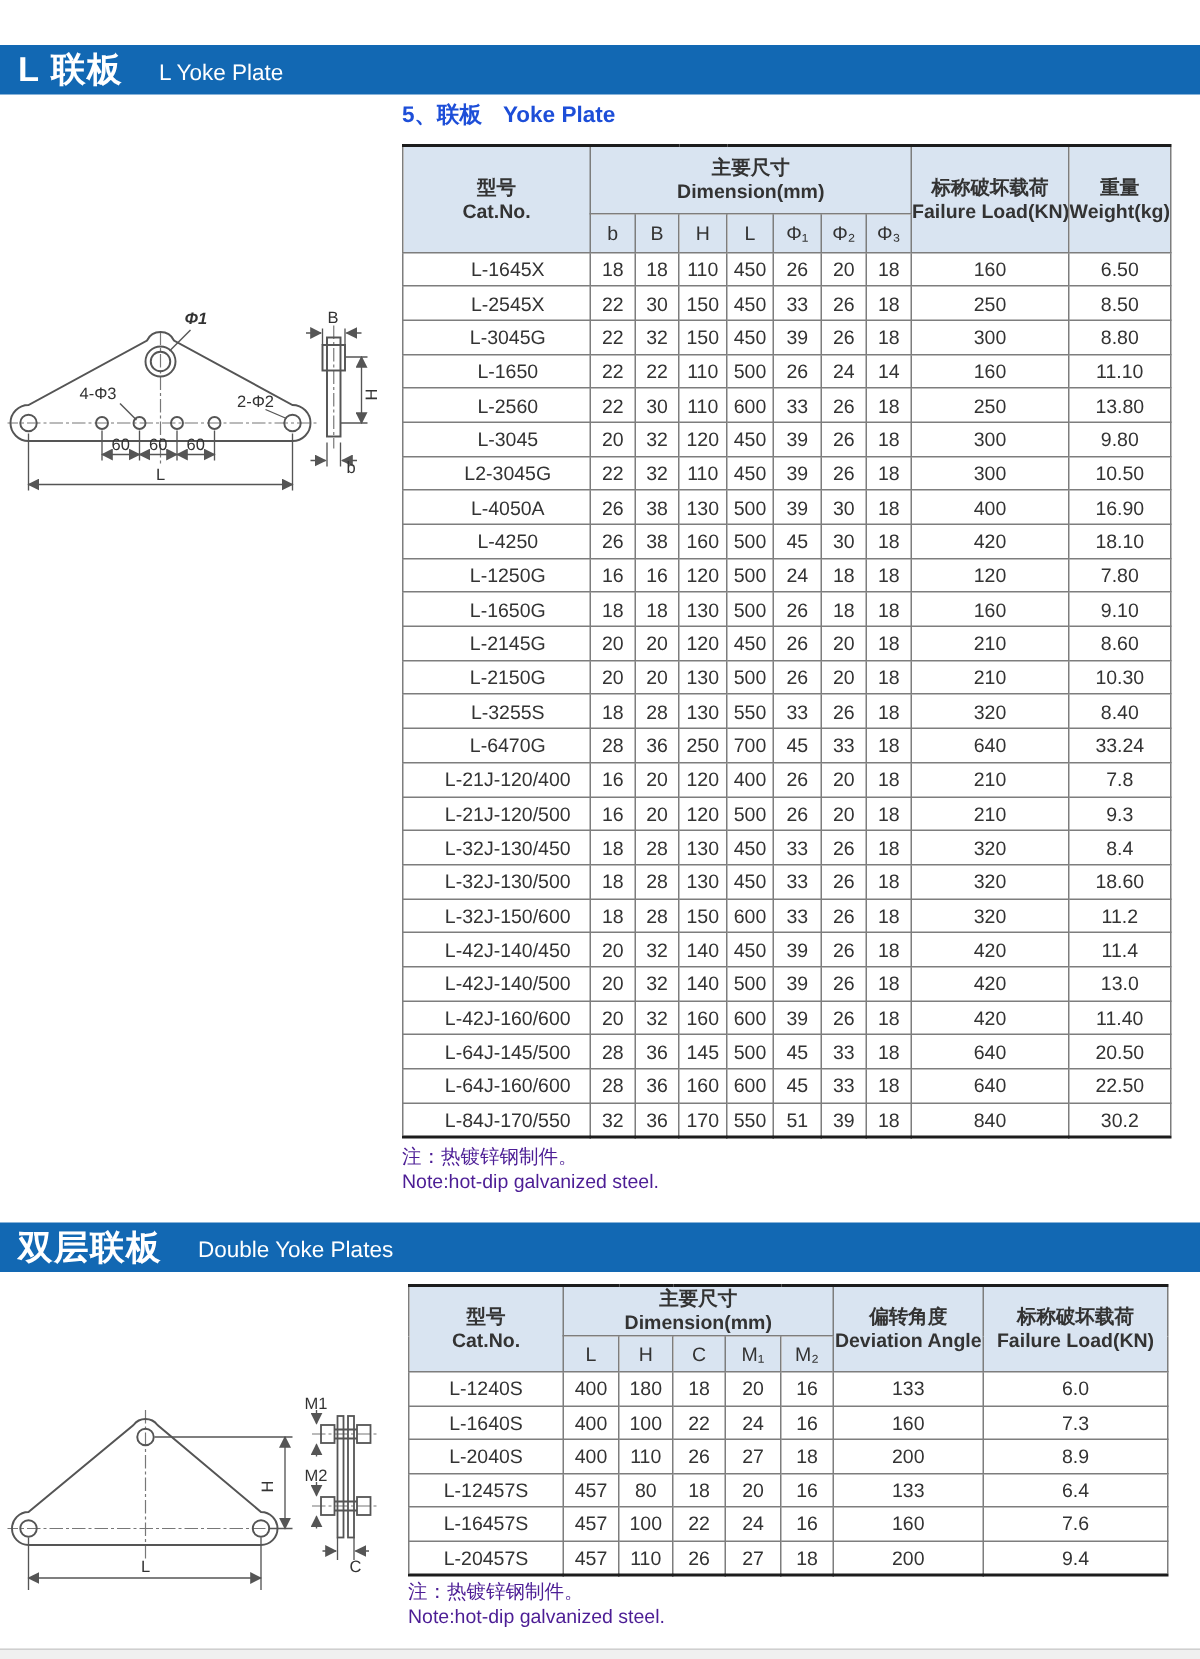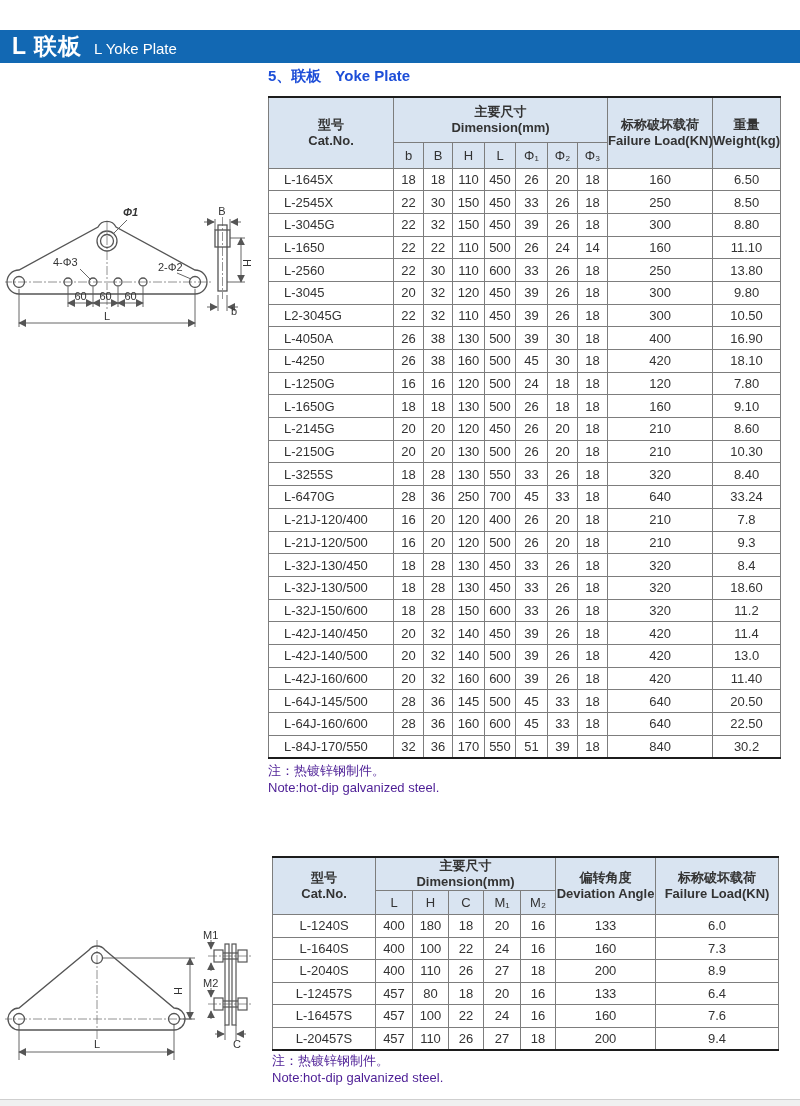--- a/index.html
+++ b/index.html
@@ -5,36 +5,36 @@
   html,body{margin:0;padding:0;background:#fff;}
   .page{
     position:relative;width:800px;height:1106px;background:#ffffff;overflow:hidden;
     font-family:"Liberation Sans","DejaVu Sans",sans-serif;color:#333;
   }
   .banner{
     position:absolute;left:0;width:800px;height:33px;background:#1268b3;
     display:flex;align-items:center;color:#fff;
   }
   .banner-zh{font-size:23px;font-weight:bold;margin-left:12px;letter-spacing:1px;white-space:nowrap;text-align:right;}
-  .banner-en{font-size:15px;margin-left:12px;margin-top:3px;white-space:nowrap;}
+  .banner-en{font-size:15px;margin-left:24px;margin-top:3px;white-space:nowrap;}
   .sec-heading{position:absolute;left:268px;top:67px;font-size:15px;font-weight:bold;color:#1d4ed8;}
   .sec-heading .heading-en{margin-left:14px;}
   table{
     position:absolute;border-collapse:collapse;table-layout:fixed;
     font-size:13px;color:#333;
     border:1px solid #7d7d7d;border-top:2px solid #1c1c1c;border-bottom:2px solid #1c1c1c;
   }
   th,td{border:1px solid #7d7d7d;text-align:center;padding:0;font-weight:normal;overflow:hidden;white-space:nowrap;}
   thead th{background:#d9e4f1;}
   .th-line{line-height:16px;font-weight:bold;}
   #table1{left:268px;top:96px;width:512px;}
   #table1 thead tr:first-child{height:45px;}
   #table1 thead tr:nth-child(2){height:26px;}
   #table1 tbody tr{height:22.7px;}
-  #table1 tbody td:first-child{text-align:left;padding-left:15px;}
+  #table1 tbody td:first-child{text-align:center;padding-left:15px;}
   #table2{left:272px;top:856px;width:506px;}
   #table2 thead tr:first-child{height:32px;}
   #table2 thead tr:nth-child(2){height:24px;}
   #table2 tbody tr{height:22.5px;padding-left:44px;}
   .note{position:absolute;font-size:13px;color:#4c1d95;line-height:17px;}
   svg{position:absolute;}
   svg text{font-size:11px;fill:#333;font-family:"Liberation Sans","DejaVu Sans",sans-serif;}
   .bottom-strip{position:absolute;left:0;top:1099px;width:800px;height:7px;background:#f0f0f0;border-top:1px solid #cfcfcf;}
 </style>
 </head>
@@ -471,20 +471,24 @@
           <td>30.2</td>
         </tr>
       </tbody>
   </table>
 
   <div class="note" style="left:268px;top:762px;">
     <div>注：热镀锌钢制件。</div>
     <div>Note:hot-dip galvanized steel.</div>
   </div>
 
+  <div class="banner" style="top:815px;">
+    <span class="banner-zh">双层联板</span>
+    <span class="banner-en">Double Yoke Plates</span>
+  </div>
 
   <svg style="left:5px;top:928px;" width="250" height="150" viewBox="0 0 250 150">
     <defs>
       <marker id="a2" viewBox="0 0 10 10" refX="9" refY="5" markerWidth="8" markerHeight="8" orient="auto-start-reverse" markerUnits="userSpaceOnUse">
         <path d="M0,0L10,5L0,10z" fill="#555"></path>
       </marker>
     </defs>
     <g stroke="#777" stroke-width="0.8" stroke-dasharray="9 2 2 2" fill="none">
       <line x1="-2" y1="91" x2="188" y2="91"></line>
       <line x1="92" y1="12" x2="92" y2="112"></line>

